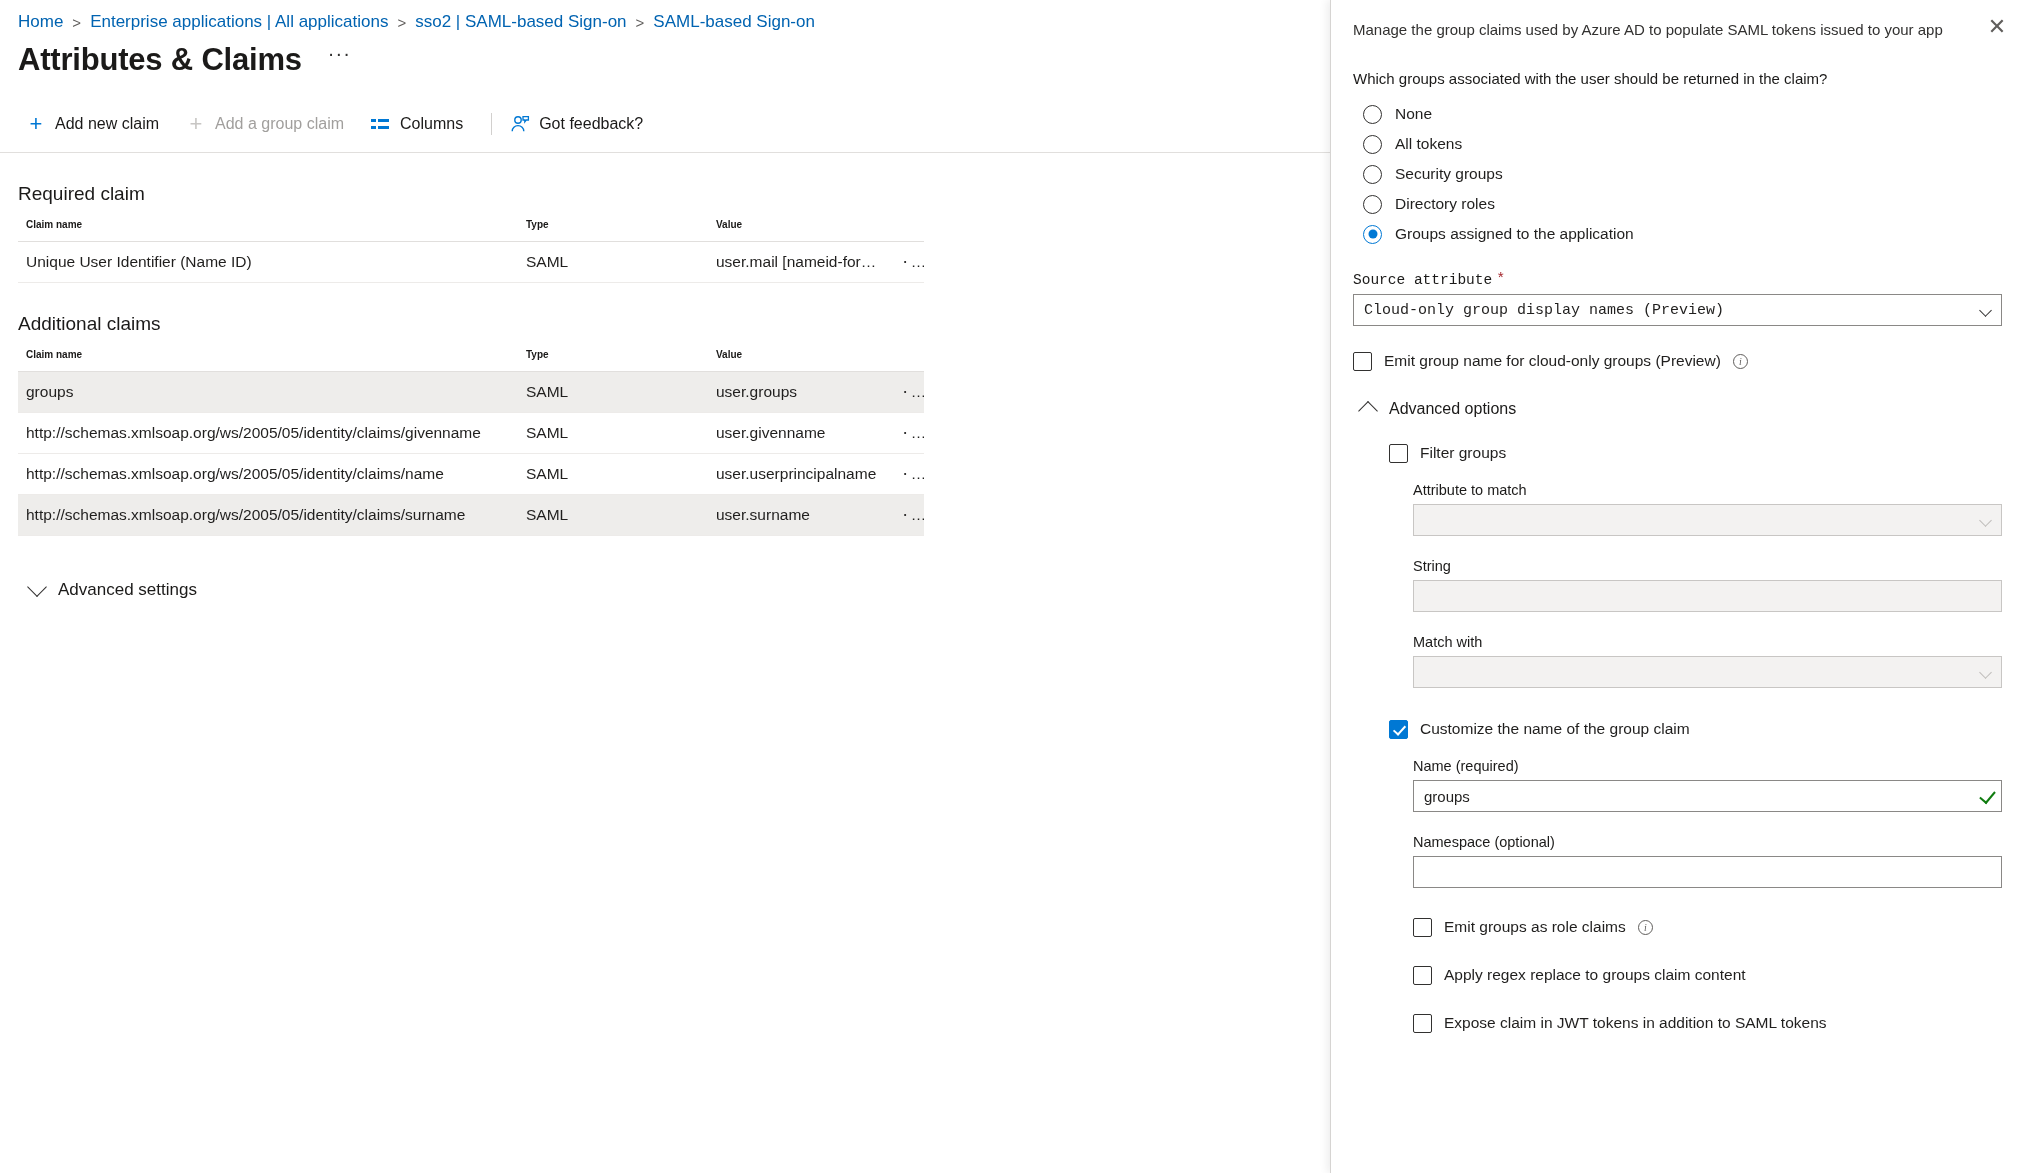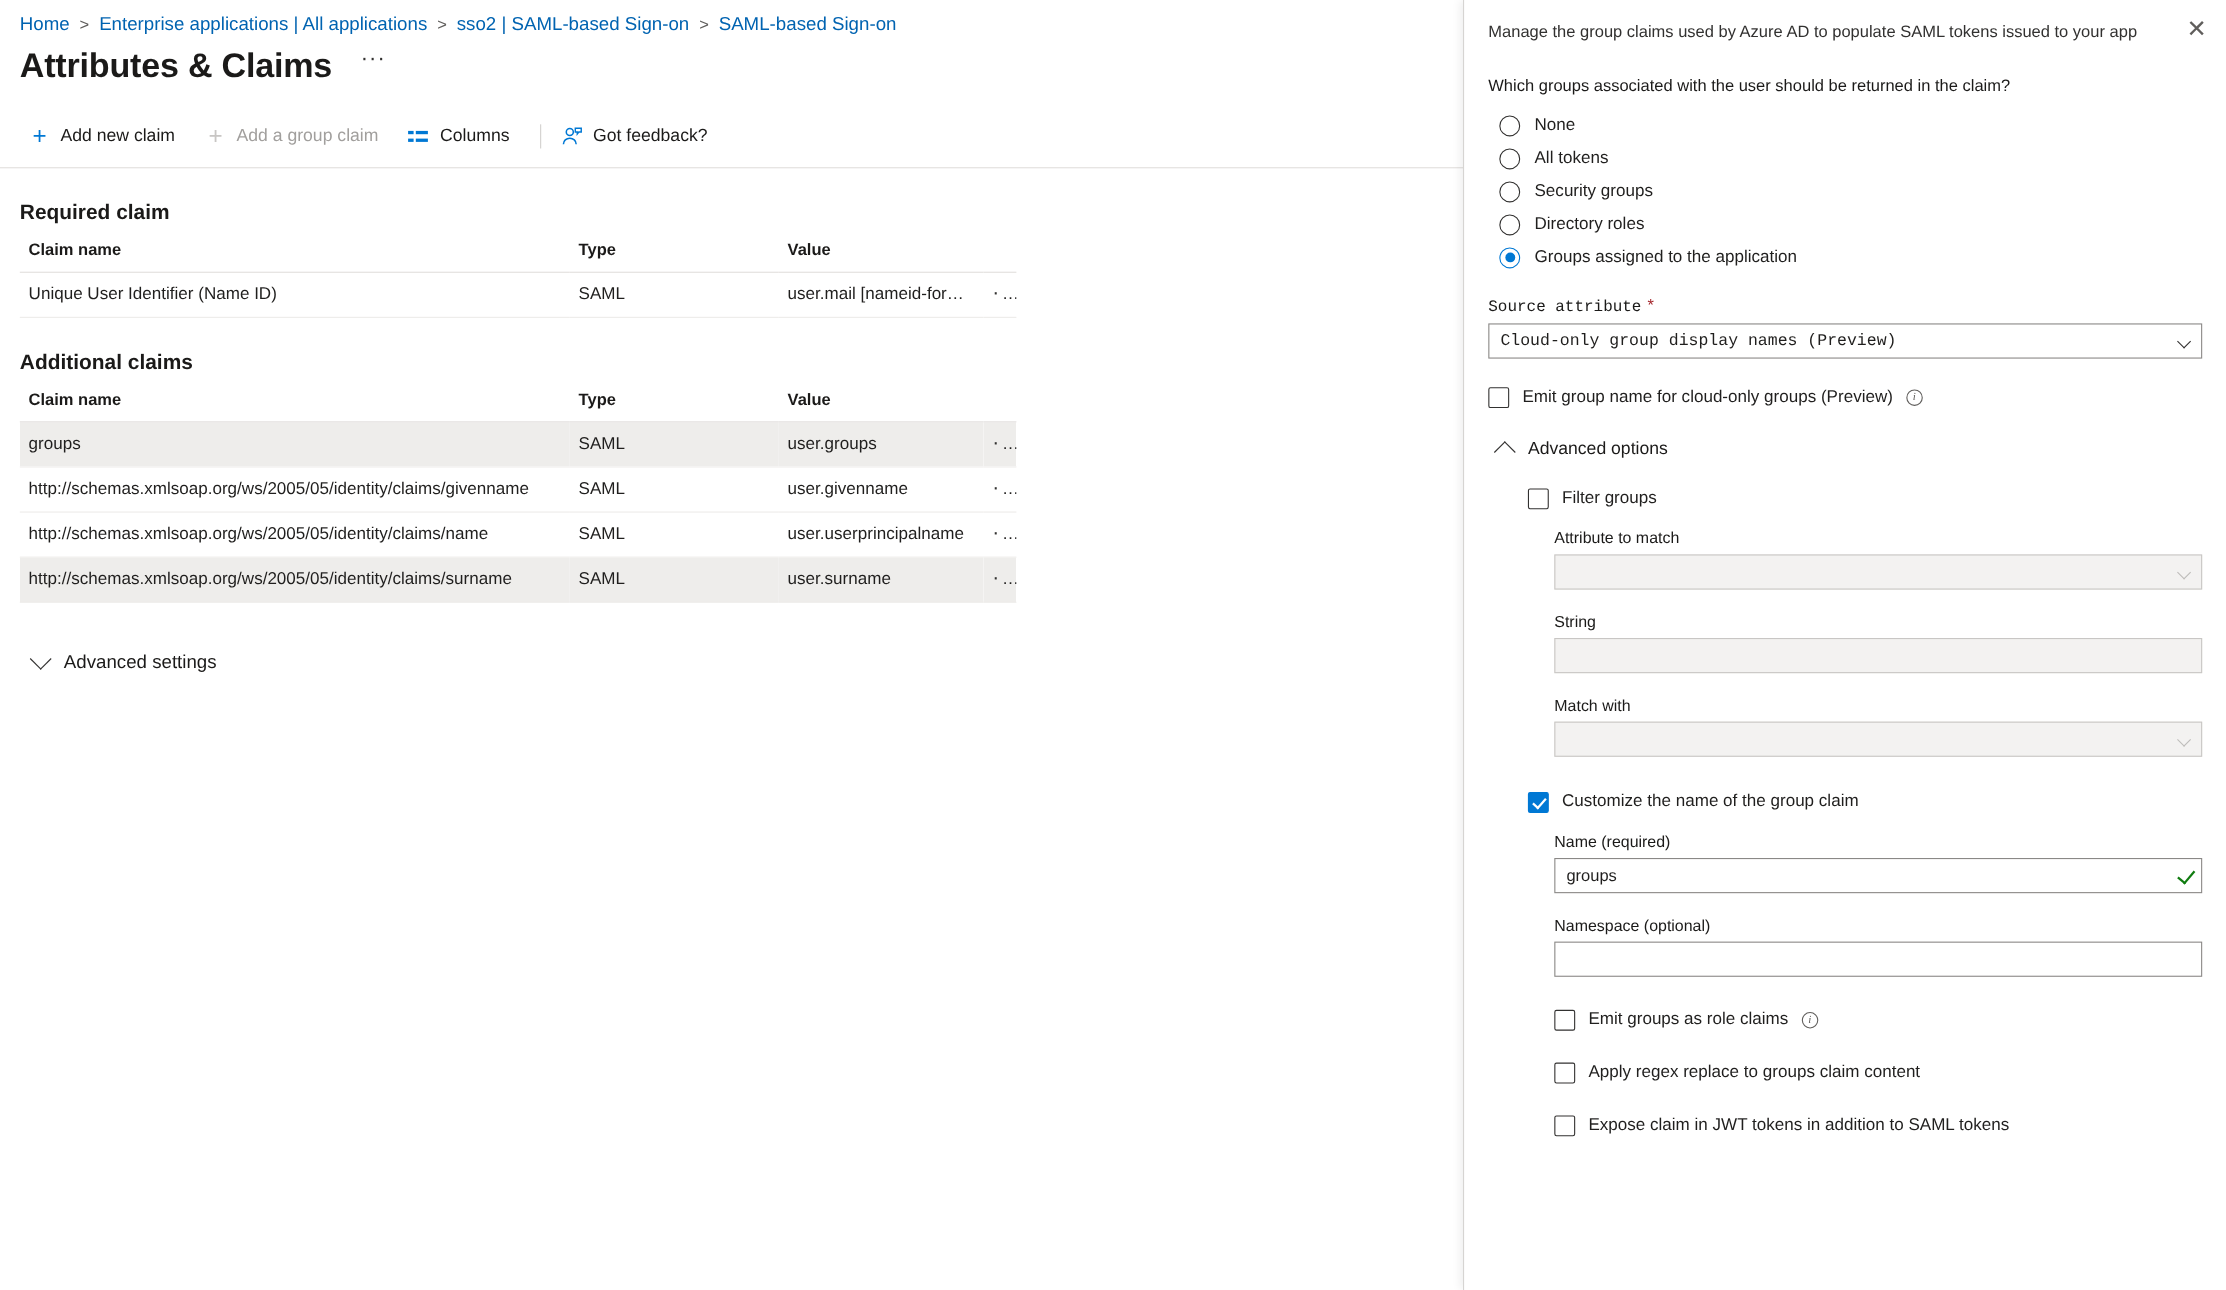--- a/index.html
+++ b/index.html
@@ -95,34 +95,34 @@
   .ic-columns i.d { left: 7px; top: 10px; width: 11px; height: 2.5px; }
   .toolbar-divider-line {
     height: 1px; background: #e1dfdd;
     margin: 6px 0 0 0; width: 1330px;
   }
 
   
   .content { padding: 0 0 0 18px; }
   .section-head {
     font-size: 19px;
-    font-weight: 700;
+    font-weight: 400;
     color: #1b1a19;
     margin: 30px 0 10px 0;
   }
   table.claims {
     border-collapse: collapse;
     width: 906px;
     font-size: 15.5px;
     table-layout: fixed;
   }
   table.claims th {
     text-align: left;
     font-weight: 600;
-    font-size: 15px;
+    font-size: 10px;
     color: #1b1a19;
     padding: 4px 8px 11px 8px;
     border-bottom: 1px solid #e1dfdd;
   }
   table.claims td {
     padding: 11px 8px;
     color: #201f1e;
     border-bottom: 1px solid #edebe9;
     vertical-align: middle;
     white-space: nowrap;

